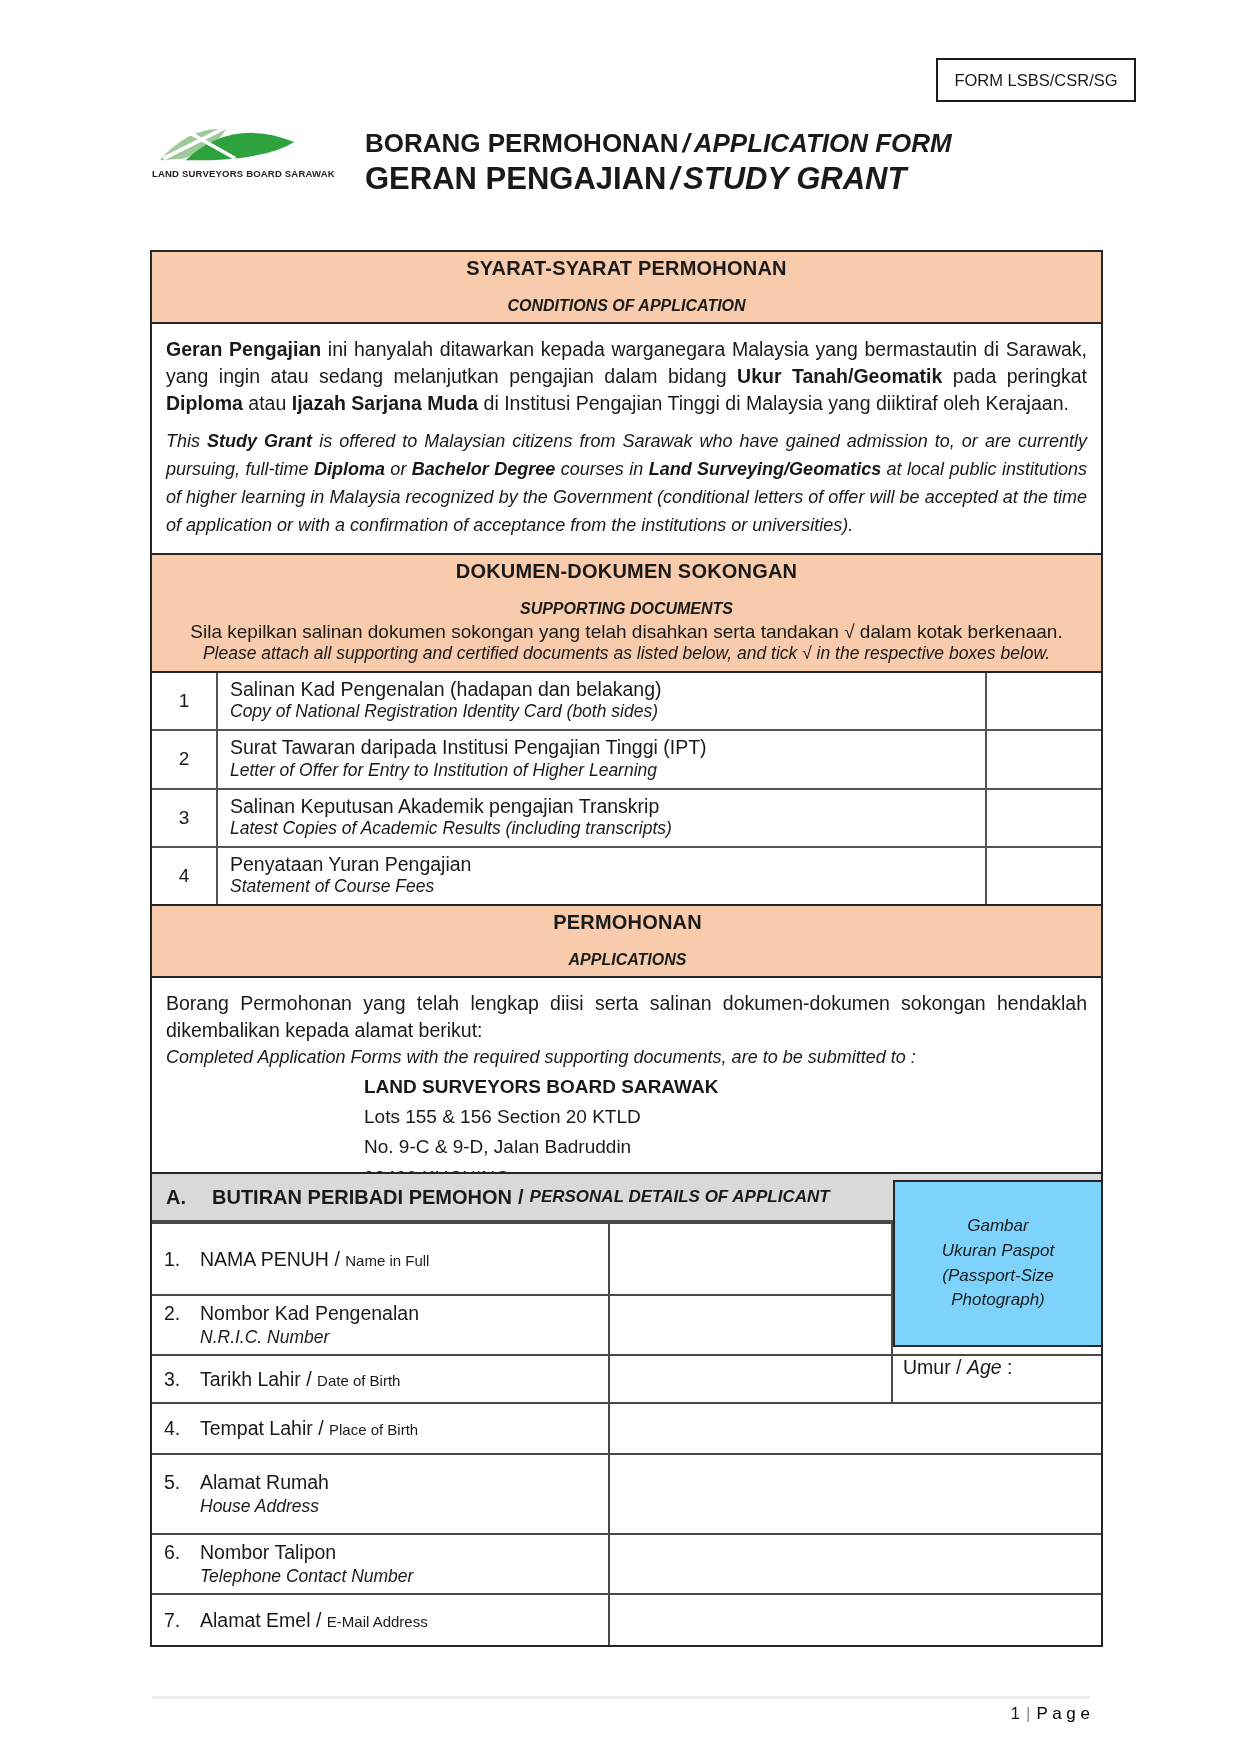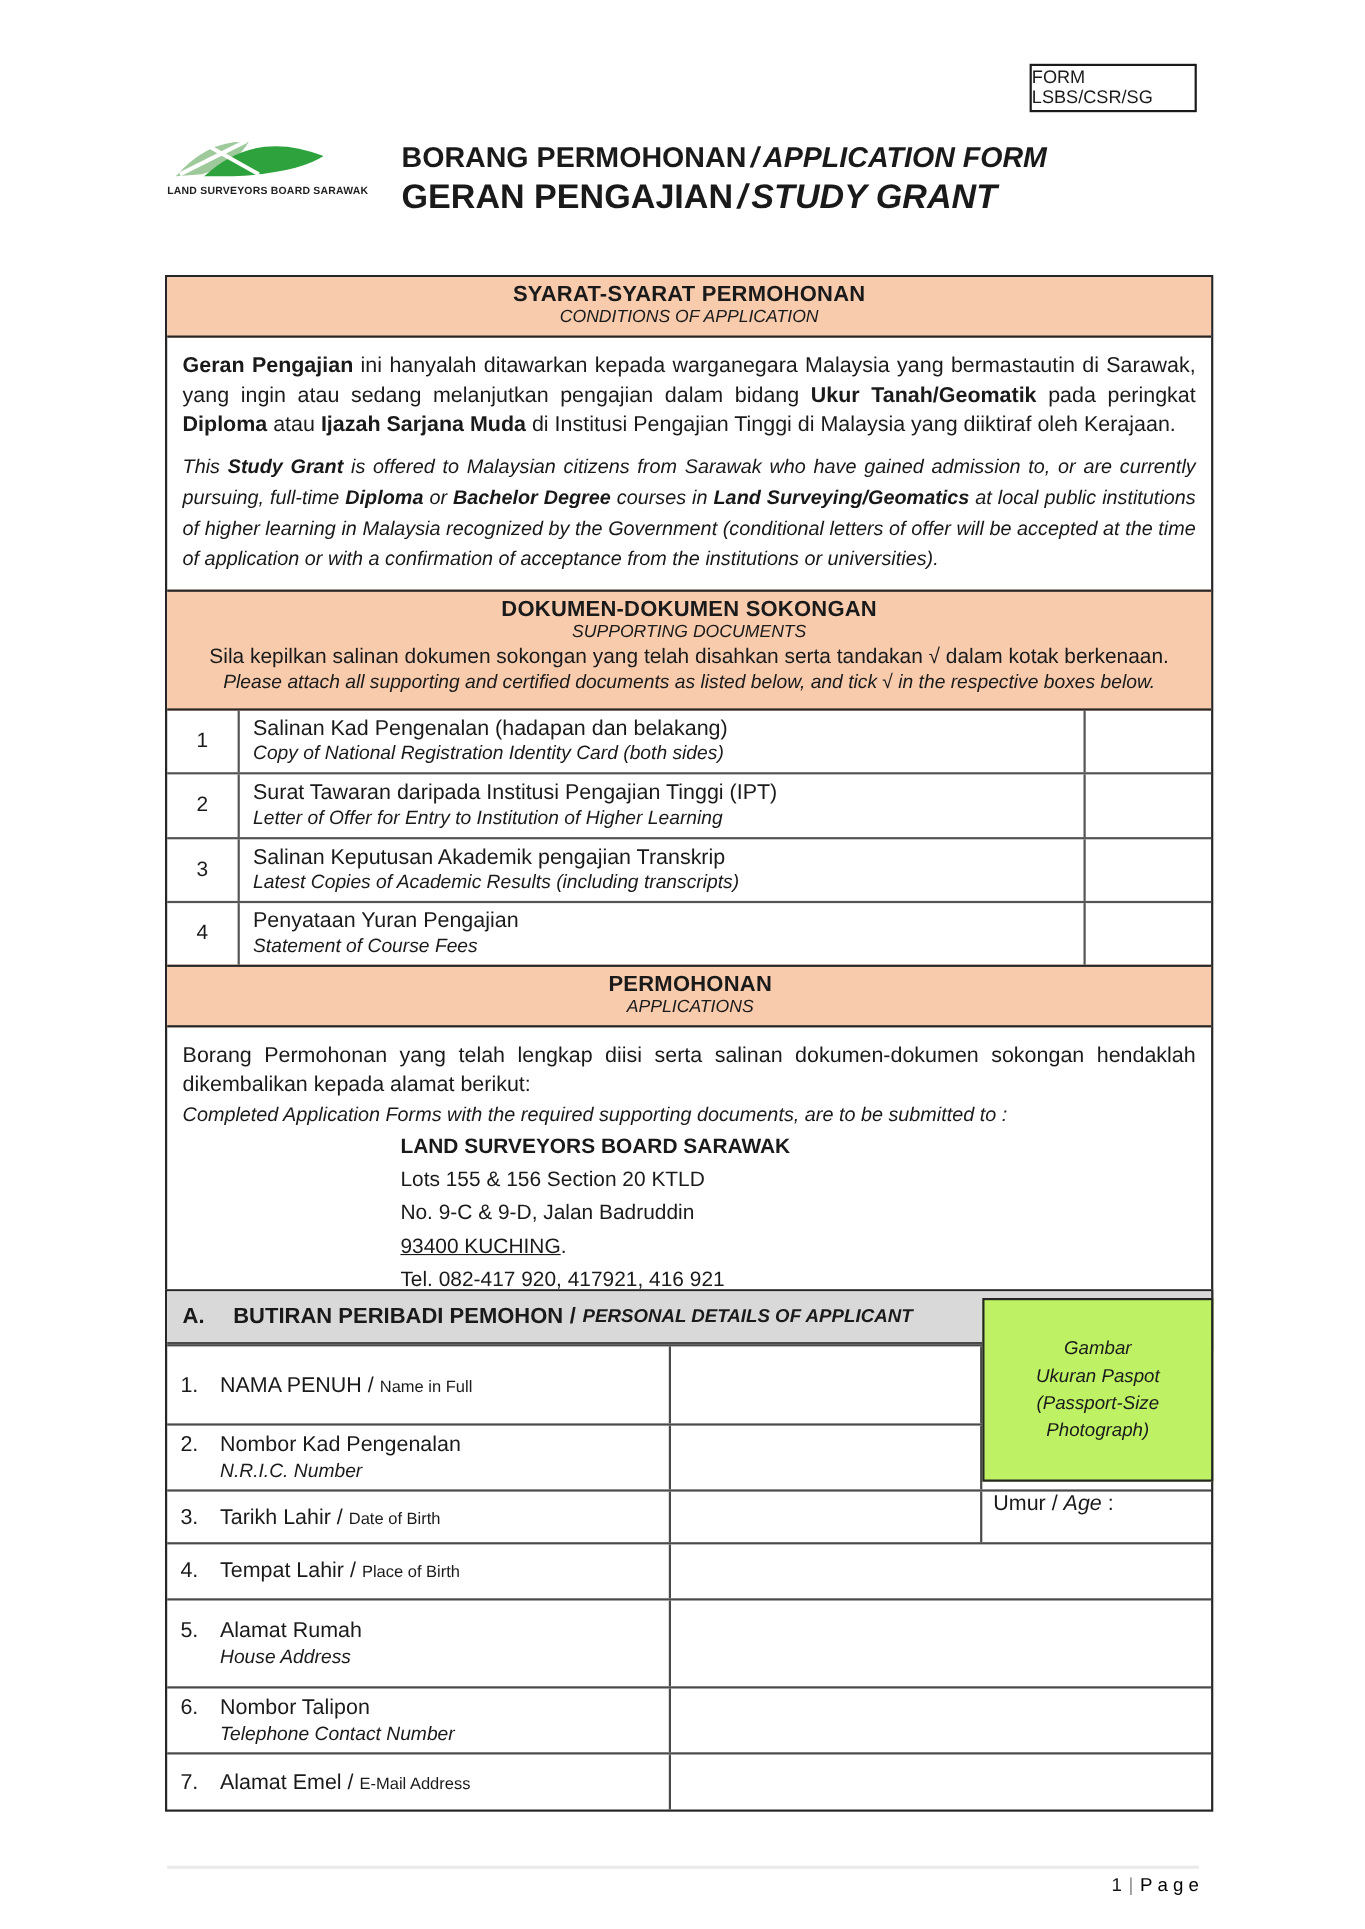--- a/index.html
+++ b/index.html
@@ -2,41 +2,41 @@
 <html style="--band-peach: #F8CBAD; --band-gray: #D9D9D9; --logo-green-dark: #2EA23C; --logo-green-pale: #9DC99B;"><head>
 <meta charset="utf-8">
 <style>
   html,body{margin:0;padding:0;background:#fff;}
   body{width:1241px;height:1754px;position:relative;font-family:"Liberation Sans","DejaVu Sans",sans-serif;color:#1a1a1a;}
   .page{position:absolute;inset:0;background:#fff;}
 
   .rb{font-weight:bold}.ri{font-style:italic}.ru{text-decoration:underline}
 
   
-  .form-code-box{position:absolute;left:936px;top:58px;width:152px;height:44px;border:2px solid #1a1a1a;
+  .form-code-box{position:absolute;left:936px;top:58px;width:200px;height:44px;border:2px solid #1a1a1a;
     display:flex;align-items:center;justify-content:center;font-size:16.5px;box-sizing:border-box;}
 
   
   .brand{position:absolute;left:152px;top:116px;width:158px;text-align:left;}
   .brand svg{display:block;width:138px;height:50px;margin-left:6px;}
   .logo-caption{font-size:9.5px;font-weight:bold;color:#222;white-space:nowrap;margin-top:2px;letter-spacing:.2px;}
 
   
   .title-block{position:absolute;left:365px;top:128px;line-height:1.18;}
   .title-l1{font-size:26px;font-weight:bold;}
   .title-l2{font-size:31px;font-weight:bold;margin-top:2px;}
   .t-en{font-style:italic;}
   .t-sep{padding:0 4px;}
   .title-l1 .t-sep,.title-l2 .t-sep{font-style:italic;}
 
   
   .main-box{position:absolute;left:150px;top:250px;width:953px;min-height:897px;border:2px solid #262626;box-sizing:border-box;}
   .band{background:var(--band-peach,#F8CBAD);text-align:center;padding:5px 10px 7px;}
   .band-title{font-size:20px;font-weight:bold;letter-spacing:.2px;}
-  .band-sub{font-size:16px;font-weight:normal;font-style:italic;}
+  .band-sub{font-size:16px;font-weight:bold;font-style:italic;margin-top:17px;}
   .band-instr{font-size:19px;margin-top:3px;}
   .band-instr-en{font-size:17.5px;font-style:italic;text-align:center;}
   .bb{border-bottom:2px solid #262626;}
   .bt{border-top:2px solid #262626;}
 
   .cond-content{padding:8px 14px 10px;min-height:227px;box-sizing:border-box;}
   .p-ms{font-size:19.5px;line-height:1.38;text-align:justify;margin:4px 0 10px;}
   .p-en{font-size:18px;font-style:italic;line-height:1.56;text-align:justify;margin:10px 0 4px;color:#181818;}
 
   .doc-band{min-height:110px;box-sizing:border-box;}
@@ -69,21 +69,21 @@
   .pa-line{font-size:19.5px;}
   .pa-num{display:inline-block;width:36px;}
   .pa-en{font-size:15px;}
   .pa-sub{font-style:italic;font-size:17.5px;padding-left:36px;margin-top:2px;}
   .pa-input{border-left:2px solid #4a4a4a;}
   .pa-extra{border-left:2px solid #4a4a4a;}
   .pa-input.span2{grid-column:2/4;}
   .age-cell{display:flex;padding-left:10px;font-size:19.5px;}
   .r1{min-height:70px}.r2{min-height:55px}.r3{min-height:46px}.r4{min-height:49px}.r5{min-height:78px}.r6{min-height:53px}.r7{min-height:50px}
 
-  .photo-box{position:absolute;left:741px;top:6px;width:210px;height:167px;border:2px solid #262626;background:#bef264;box-sizing:border-box;
+  .photo-box{position:absolute;left:741px;top:6px;width:210px;height:167px;border:2px solid #262626;background:#7dd3fc;box-sizing:border-box;
     display:flex;flex-direction:column;align-items:center;justify-content:center;font-style:italic;font-size:17px;line-height:1.45;z-index:3;text-align:center;}
 
   
   .footer-rule{position:absolute;left:152px;top:1696px;width:938px;height:3px;background:#ebebeb;}
   .footer-page{position:absolute;top:1704px;left:150px;width:940px;text-align:right;font-size:17px;}
   .fp-num{color:#1a1a1a;margin-right:6px;}
   .fp-sep{color:#8a8a8a;margin-right:6px;}
   .fp-label{color:#000000;}
 </style>
 </head>

